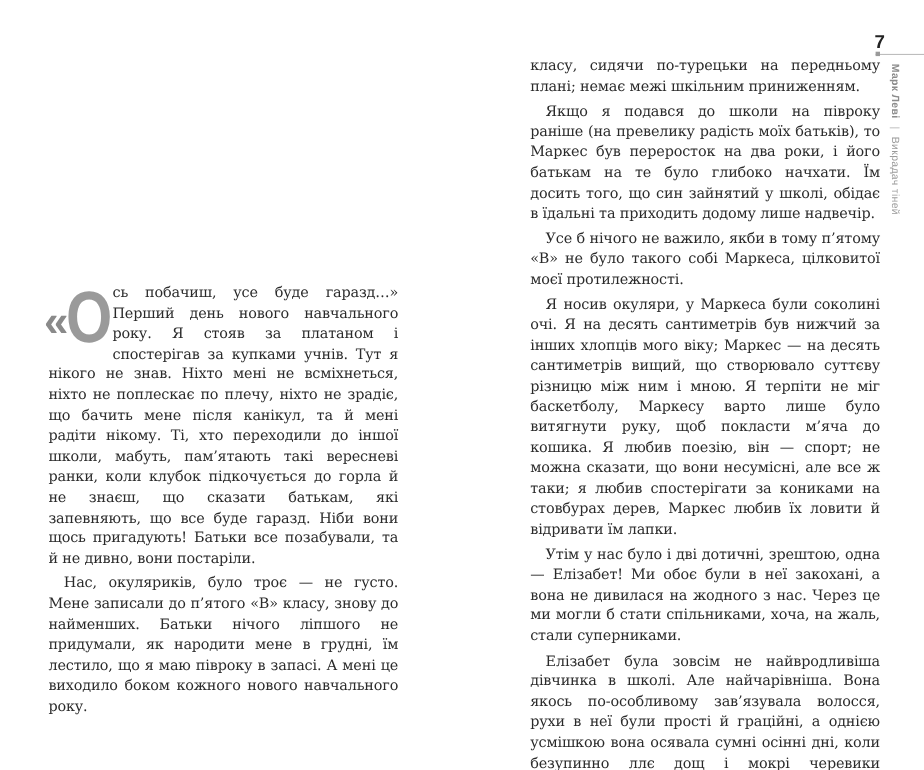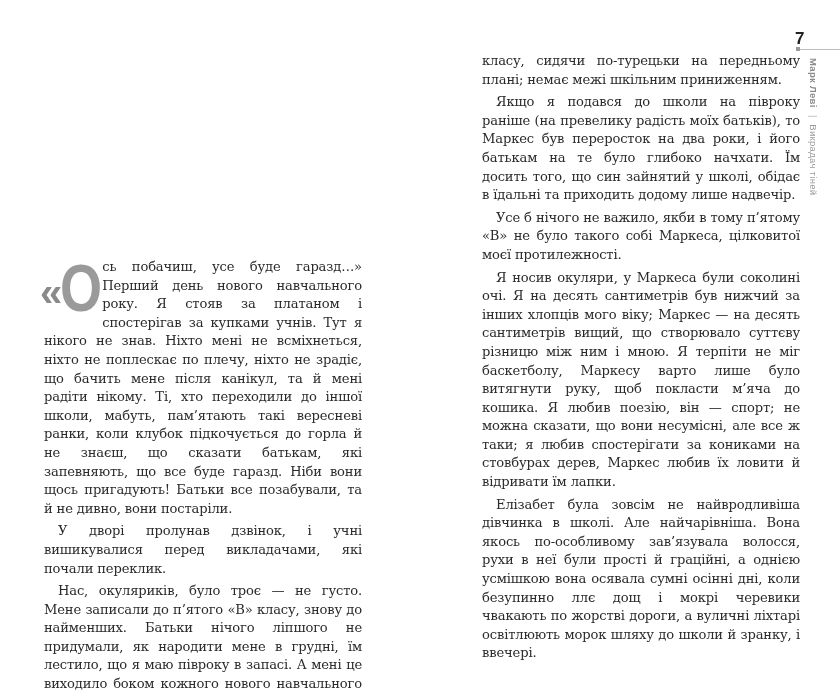--- a/index.html
+++ b/index.html
@@ -131,32 +131,32 @@
 <body>
 
 <div class="page page-left">
   <div class="text-block">
     <p class="no-indent">
       <span class="dropcap-wrap">
         <span class="dropcap-quote">«</span>
         <span class="dropcap-letter">О</span>
       </span><span>сь побачиш, усе буде гаразд…» Перший день нового навчального року. Я стояв за платаном і спостерігав за купками учнів. Тут я нікого не знав. Ніхто мені не всміхнеться, ніхто не поплескає по плечу, ніхто не зрадіє, що бачить мене після канікул, та й мені радіти нікому. Ті, хто переходили до іншої школи, мабуть, пам’ятають такі вересневі ранки, коли клубок підкочується до горла й не знаєш, що сказати батькам, які запевняють, що все буде гаразд. Ніби вони щось пригадують! Батьки все позабували, та й не дивно, вони постаріли.</span>
     </p>
-    <p>У дворі пролунав дзвінок, і учні вишикувалися перед викладачами, які почали переклик.</p>
     <p>Нас, окуляриків, було троє — не густо. Мене записали до п’ятого «В» класу, знову до найменших. Батьки нічого ліпшого не придумали, як народити мене в грудні, їм лестило, що я маю півроку в запасі. А мені це виходило боком кожного нового навчального року.</p>
 
   </div>
 </div>
 
 <div class="page page-right">
   <div class="text-block">
     <p class="no-indent">класу, сидячи по-турецьки на передньому плані; немає межі шкільним приниженням.</p>
     <p>Якщо я подався до школи на півроку раніше (на превелику радість моїх батьків), то Маркес був переросток на два роки, і його батькам на те було глибоко начхати. Їм досить того, що син зайнятий у школі, обідає в їдальні та приходить додому лише надвечір.</p>
     <p>Усе б нічого не важило, якби в тому п’ятому «В» не було такого собі Маркеса, цілковитої моєї протилежності.</p>
     <p>Я носив окуляри, у Маркеса були соколині очі. Я на десять сантиметрів був нижчий за інших хлопців мого віку; Маркес — на десять сантиметрів вищий, що створювало суттєву різницю між ним і мною. Я терпіти не міг баскетболу, Маркесу варто лише було витягнути руку, щоб покласти м’яча до кошика. Я любив поезію, він — спорт; не можна сказати, що вони несумісні, але все ж таки; я любив спостерігати за кониками на стовбурах дерев, Маркес любив їх ловити й відривати їм лапки.</p>
+    <p>Утім у нас було і дві дотичні, зрештою, одна — Елізабет! Ми обоє були в неї закохані, а вона не дивилася на жодного з нас. Через це ми могли б стати спільниками, хоча, на жаль, стали суперниками.</p>
     <p>Елізабет була зовсім не найвродливіша дівчинка в школі. Але найчарівніша. Вона якось по-особливому зав’язувала волосся, рухи в неї були прості й граційні, а однією усмішкою вона осявала сумні осінні дні, коли безупинно ллє дощ і мокрі черевики чвакають по жорстві дороги, а вуличні ліхтарі освітлюють морок шляху до школи й зранку, і ввечері.</p>
 
   </div>
 </div>
 
 <div class="page-number">7</div>
 <div class="page-rule"></div>
 <div class="page-rule-marker"></div>
 
 <div class="running-header">

